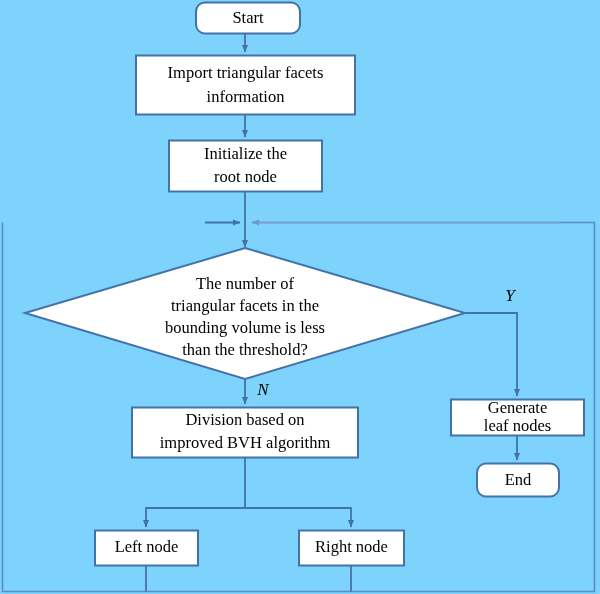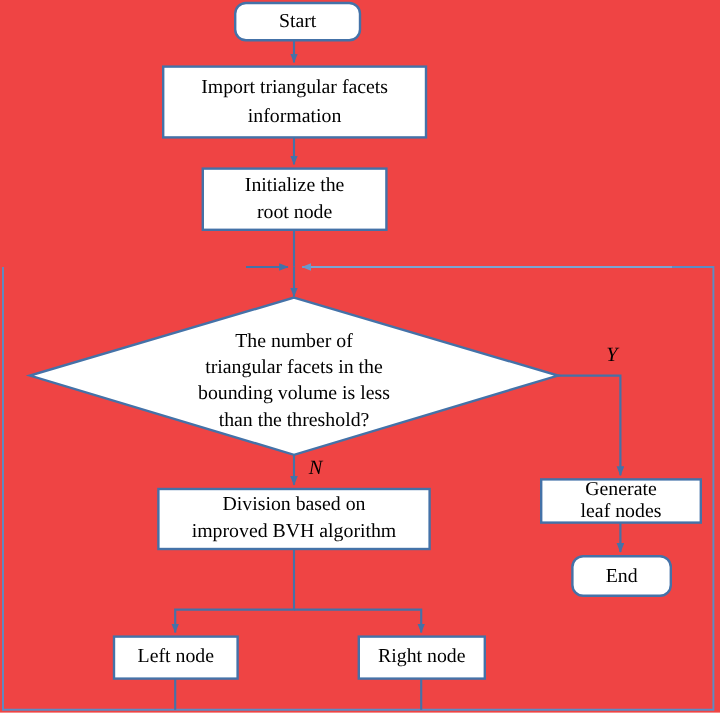--- a/index.html
+++ b/index.html
@@ -7,21 +7,21 @@
     padding: 0;
     background: #ffffff;
   }
   body {
     font-family: "Liberation Serif", "DejaVu Serif", serif;
   }
   #flowchart-root {
     position: relative;
     width: 600px;
     height: 594px;
-    background: #ef4444;
+    background: #7dd3fc;
     overflow: hidden;
   }
   svg.chart-svg {
     display: block;
     width: 600px;
     height: 594px;
   }
   .node-shape {
     fill: #ffffff;
     stroke: #4472a8;

